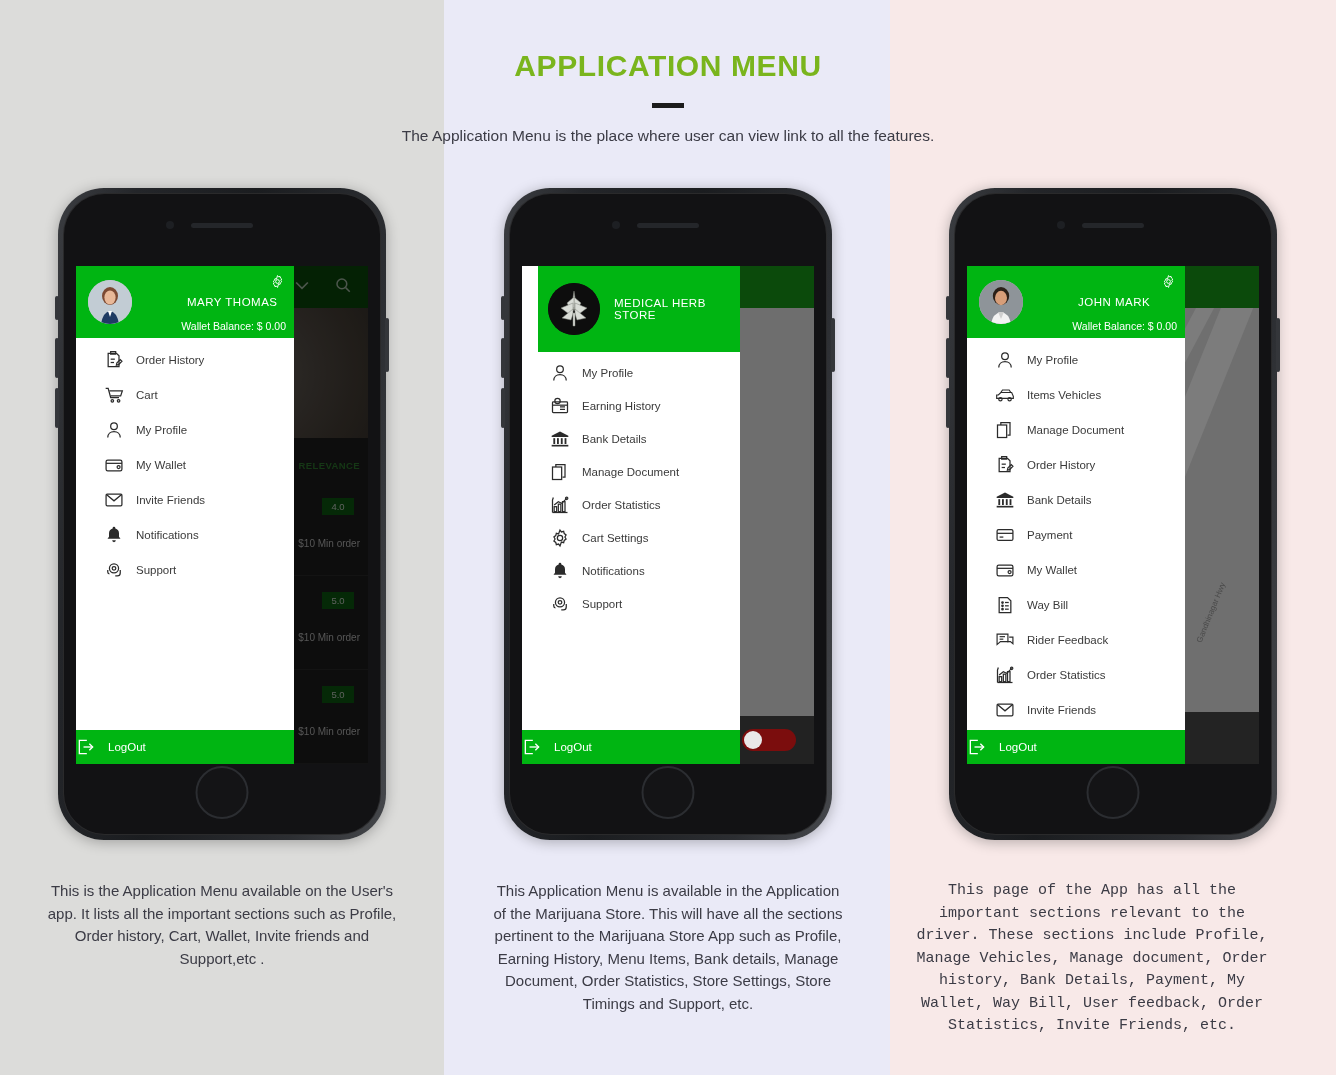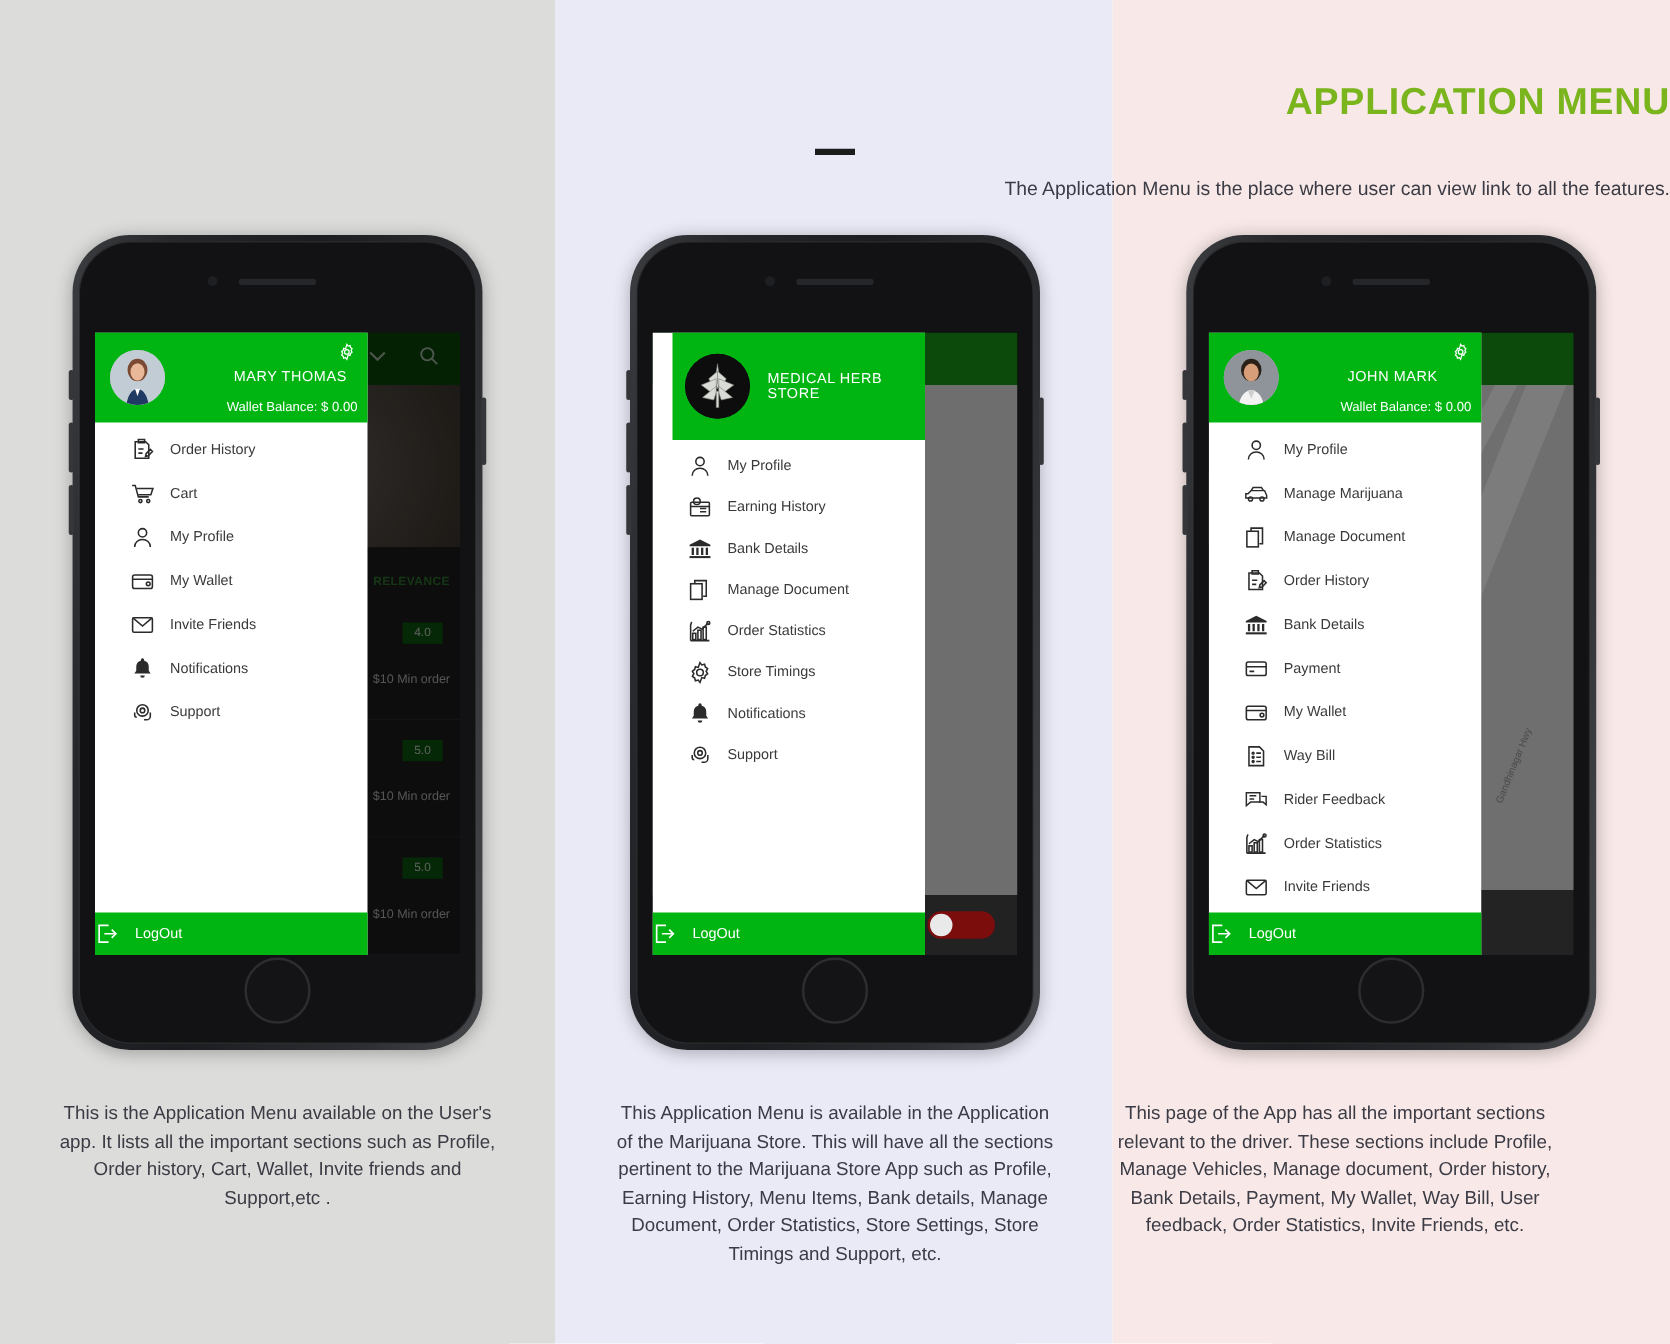--- a/index.html
+++ b/index.html
@@ -11,21 +11,21 @@
   body { position: relative; background: #ffffff; }
 
   
   .cols { position: absolute; inset: 0; display: flex; }
   .col-bg { height: 100%; }
   .col-bg.c1 { width: 444px; background: #dcdcda; }
   .col-bg.c2 { width: 446px; background: #eaeaf7; }
   .col-bg.c3 { width: 446px; background: #f8e9e8; }
 
   
-  .page-head { position: absolute; left: 0; top: 16px; width: 100%; text-align: right; }
+  .page-head { position: absolute; left: 0; top: 0; width: 100%; text-align: center; }
   .page-title {
     margin-top: 49px;
     font-size: 30px; font-weight: bold; letter-spacing: .6px;
     color: #7ab51d;
     font-family: "Liberation Sans", sans-serif;
   }
   .title-rule { width: 32px; height: 5px; background: #1c1c1c; margin: 20px auto 0; }
   .page-sub {
     margin-top: 17px; font-size: 15.5px; color: #3b3b45; line-height: 1.4;
   }
@@ -188,21 +188,21 @@
   }
   .logout .ic { width: 20px; height: 20px; color: #fff; }
 
   
   .caption {
     position: absolute; top: 880px; width: 356px;
     text-align: center; font-size: 15px; line-height: 1.5; color: #3b3b45;
   }
   .caption.c1 { left: 44px; }
   .caption.c2 { left: 490px; }
-  .caption.c3 { left: 890px; }
+  .caption.c3 { left: 914px; font-family: Liberation Mono, monospace; }
 </style>
 </head>
 <body>
 
 <div class="cols">
   <div class="col-bg c1"></div>
   <div class="col-bg c2"></div>
   <div class="col-bg c3"></div>
 </div>
 
@@ -476,21 +476,21 @@
           </span>
           <span>Order Statistics</span>
         </div>
         <div class="d-item" style="height:33px">
           <span class="ic">
             <svg viewBox="0 0 24 24" fill="none" stroke="currentColor" stroke-width="1.5">
                 <circle cx="12" cy="12" r="3.2"></circle>
                 <path d="M12 2.5l1.7 2.2 2.7-.7.7 2.7 2.2 1.7-1.4 2.4 1.4 2.4-2.2 1.7-.7 2.7-2.7-.7L12 21.5l-1.7-2.2-2.7.7-.7-2.7-2.2-1.7L6.1 13.2 4.7 10.8l2.2-1.7.7-2.7 2.7.7z"></path>
               </svg>
           </span>
-          <span>Store Timings</span>
+          <span>Cart Settings</span>
         </div>
         <div class="d-item" style="height:33px">
           <span class="ic">
             <svg viewBox="0 0 24 24" fill="currentColor">
                 <path d="M12 2a1.6 1.6 0 0 1 1.6 1.6v.7A6 6 0 0 1 18 10v4l1.8 2.6H4.2L6 14v-4a6 6 0 0 1 4.4-5.7v-.7A1.6 1.6 0 0 1 12 2z"></path>
                 <path d="M9.8 18.4h4.4a2.2 2.2 0 0 1-4.4 0z"></path>
               </svg>
           </span>
           <span>Notifications</span>
         </div>
@@ -582,21 +582,21 @@
         </div>
         <div class="d-item">
           <span class="ic">
             <svg viewBox="0 0 24 24" fill="none" stroke="currentColor" stroke-width="1.4">
                 <path d="M2 16h20v-2.5l-2-4.5H7L4 12H2z"></path>
                 <path d="M7 9l2-3h8l2 3"></path>
                 <circle cx="6.5" cy="17" r="2"></circle>
                 <circle cx="17.5" cy="17" r="2"></circle>
               </svg>
           </span>
-          <span>Manage Marijuana</span>
+          <span>Items Vehicles</span>
         </div>
         <div class="d-item">
           <span class="ic">
             <svg viewBox="0 0 24 24" fill="none" stroke="currentColor" stroke-width="1.5">
                 <rect x="3" y="6" width="11" height="15"></rect>
                 <path d="M7 6V3h11v15h-3"></path>
               </svg>
           </span>
           <span>Manage Document</span>
         </div>

